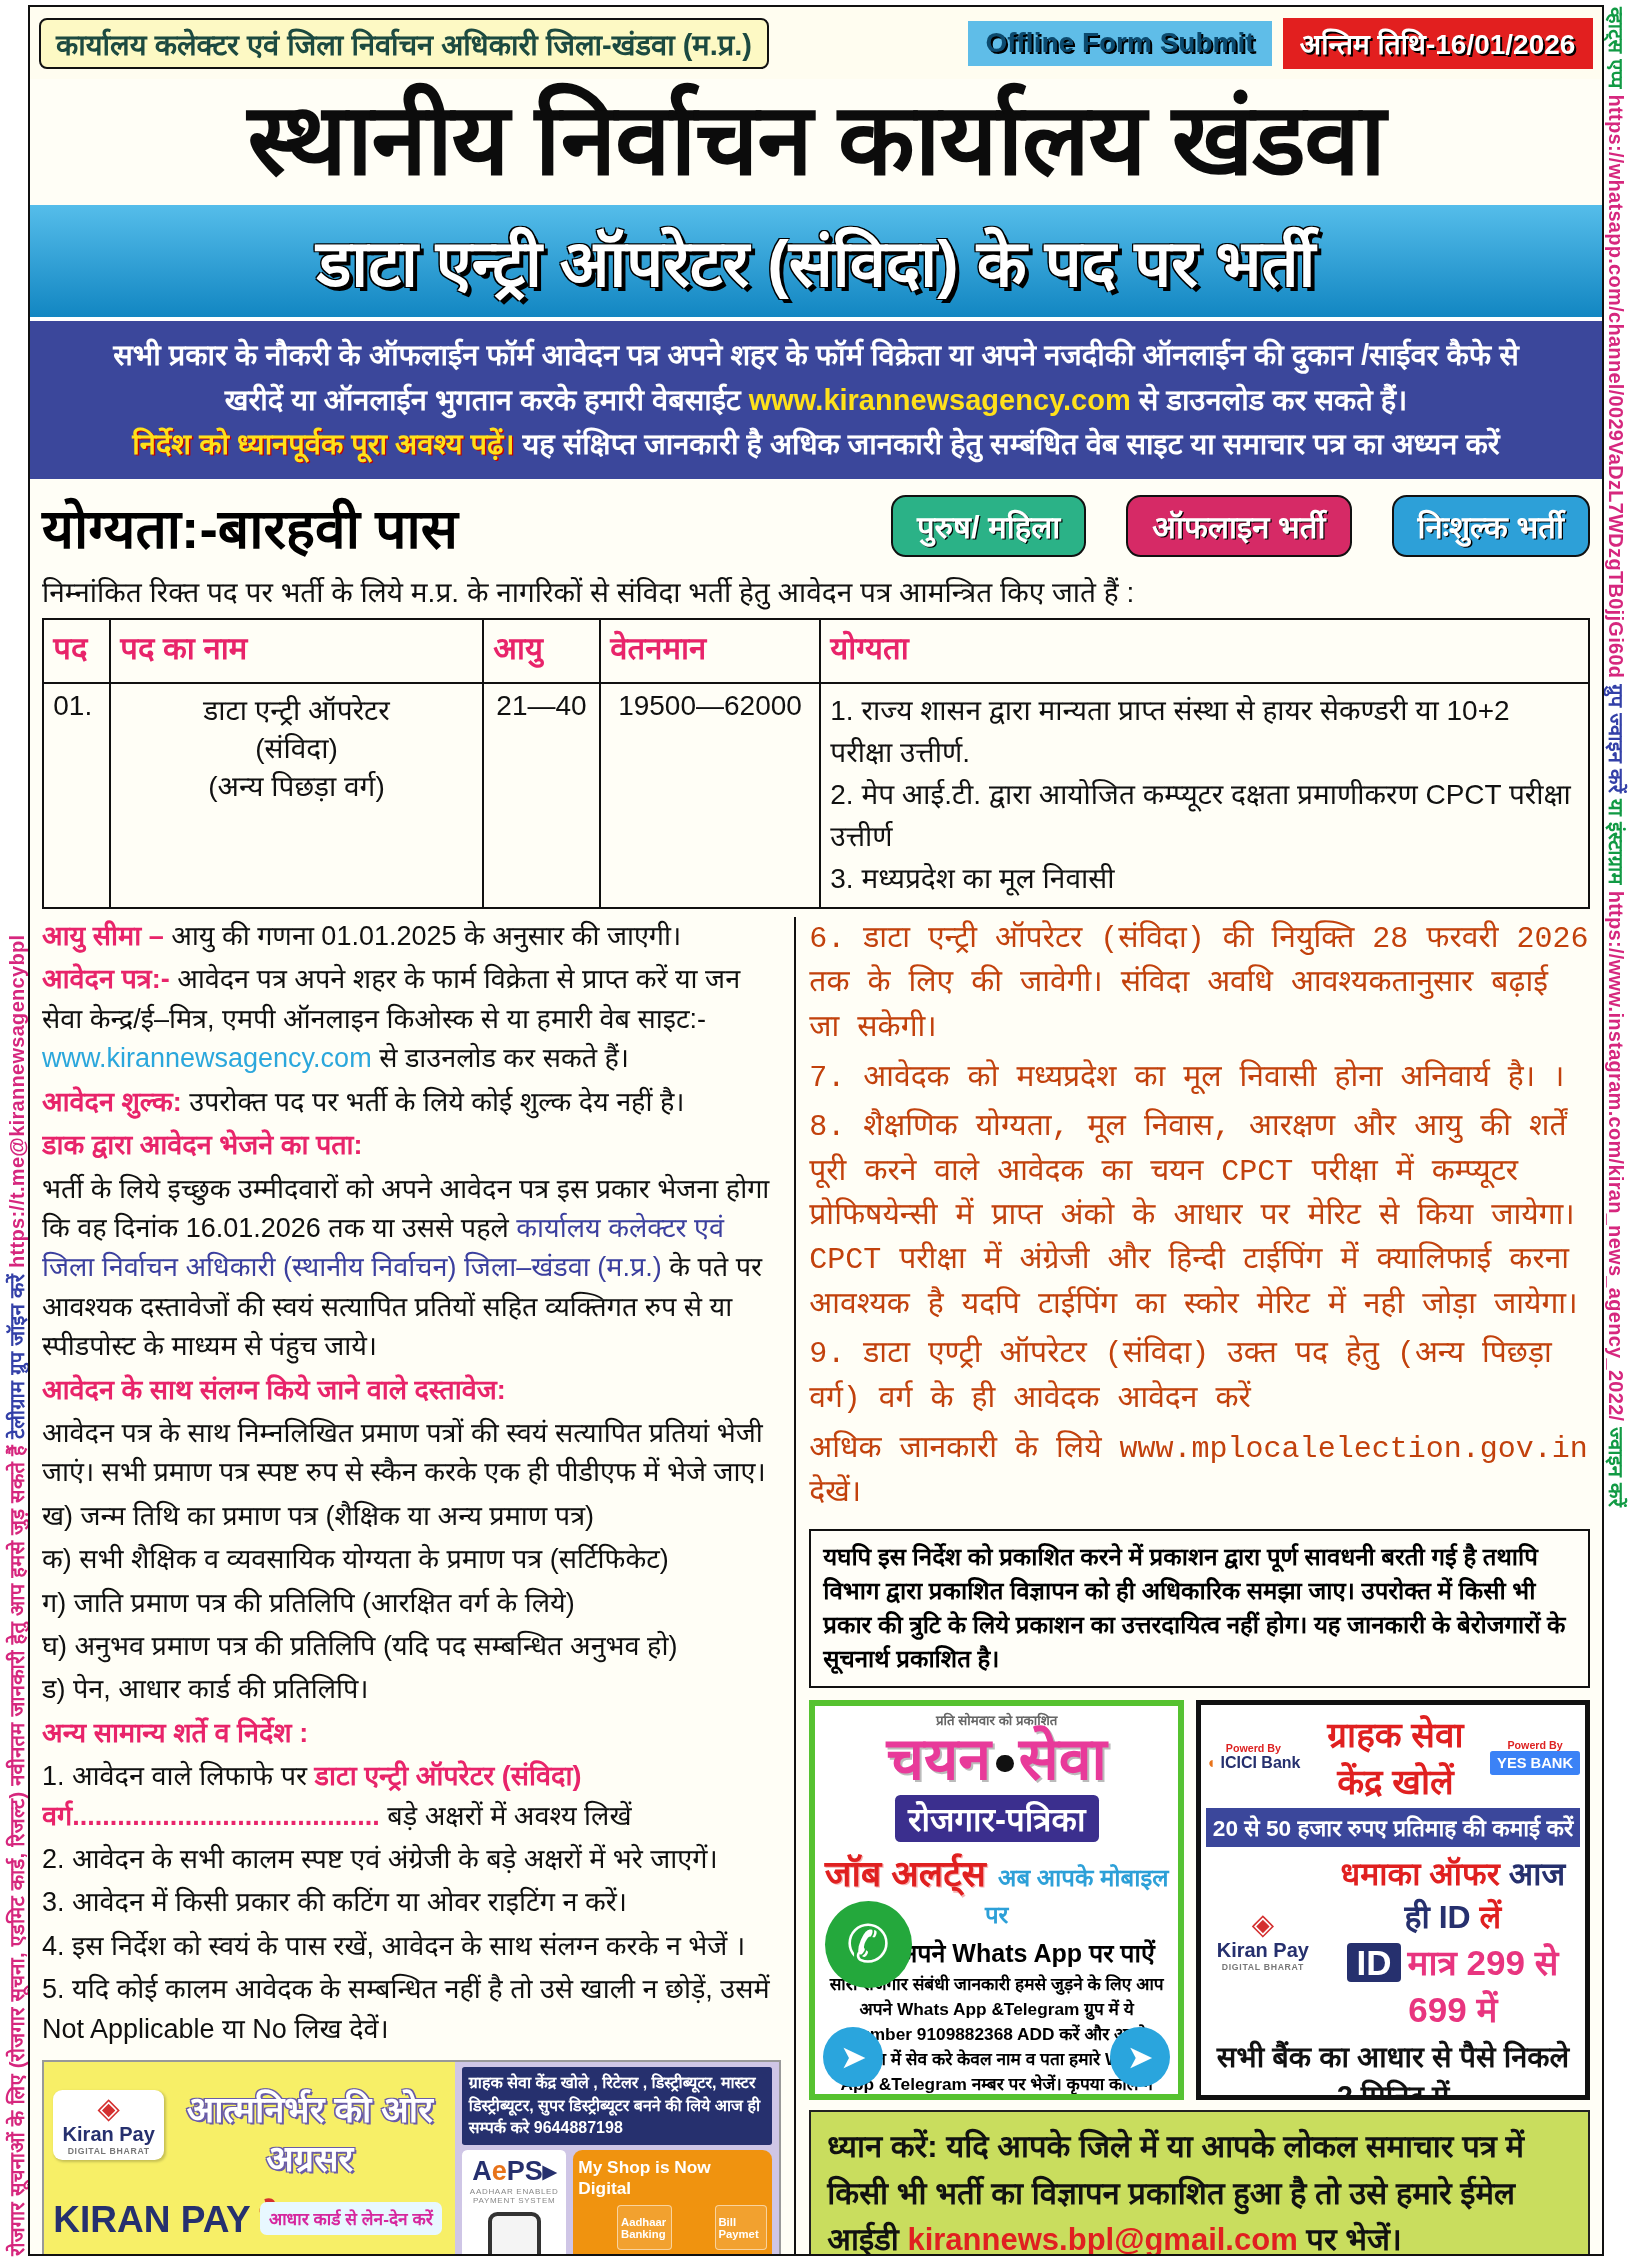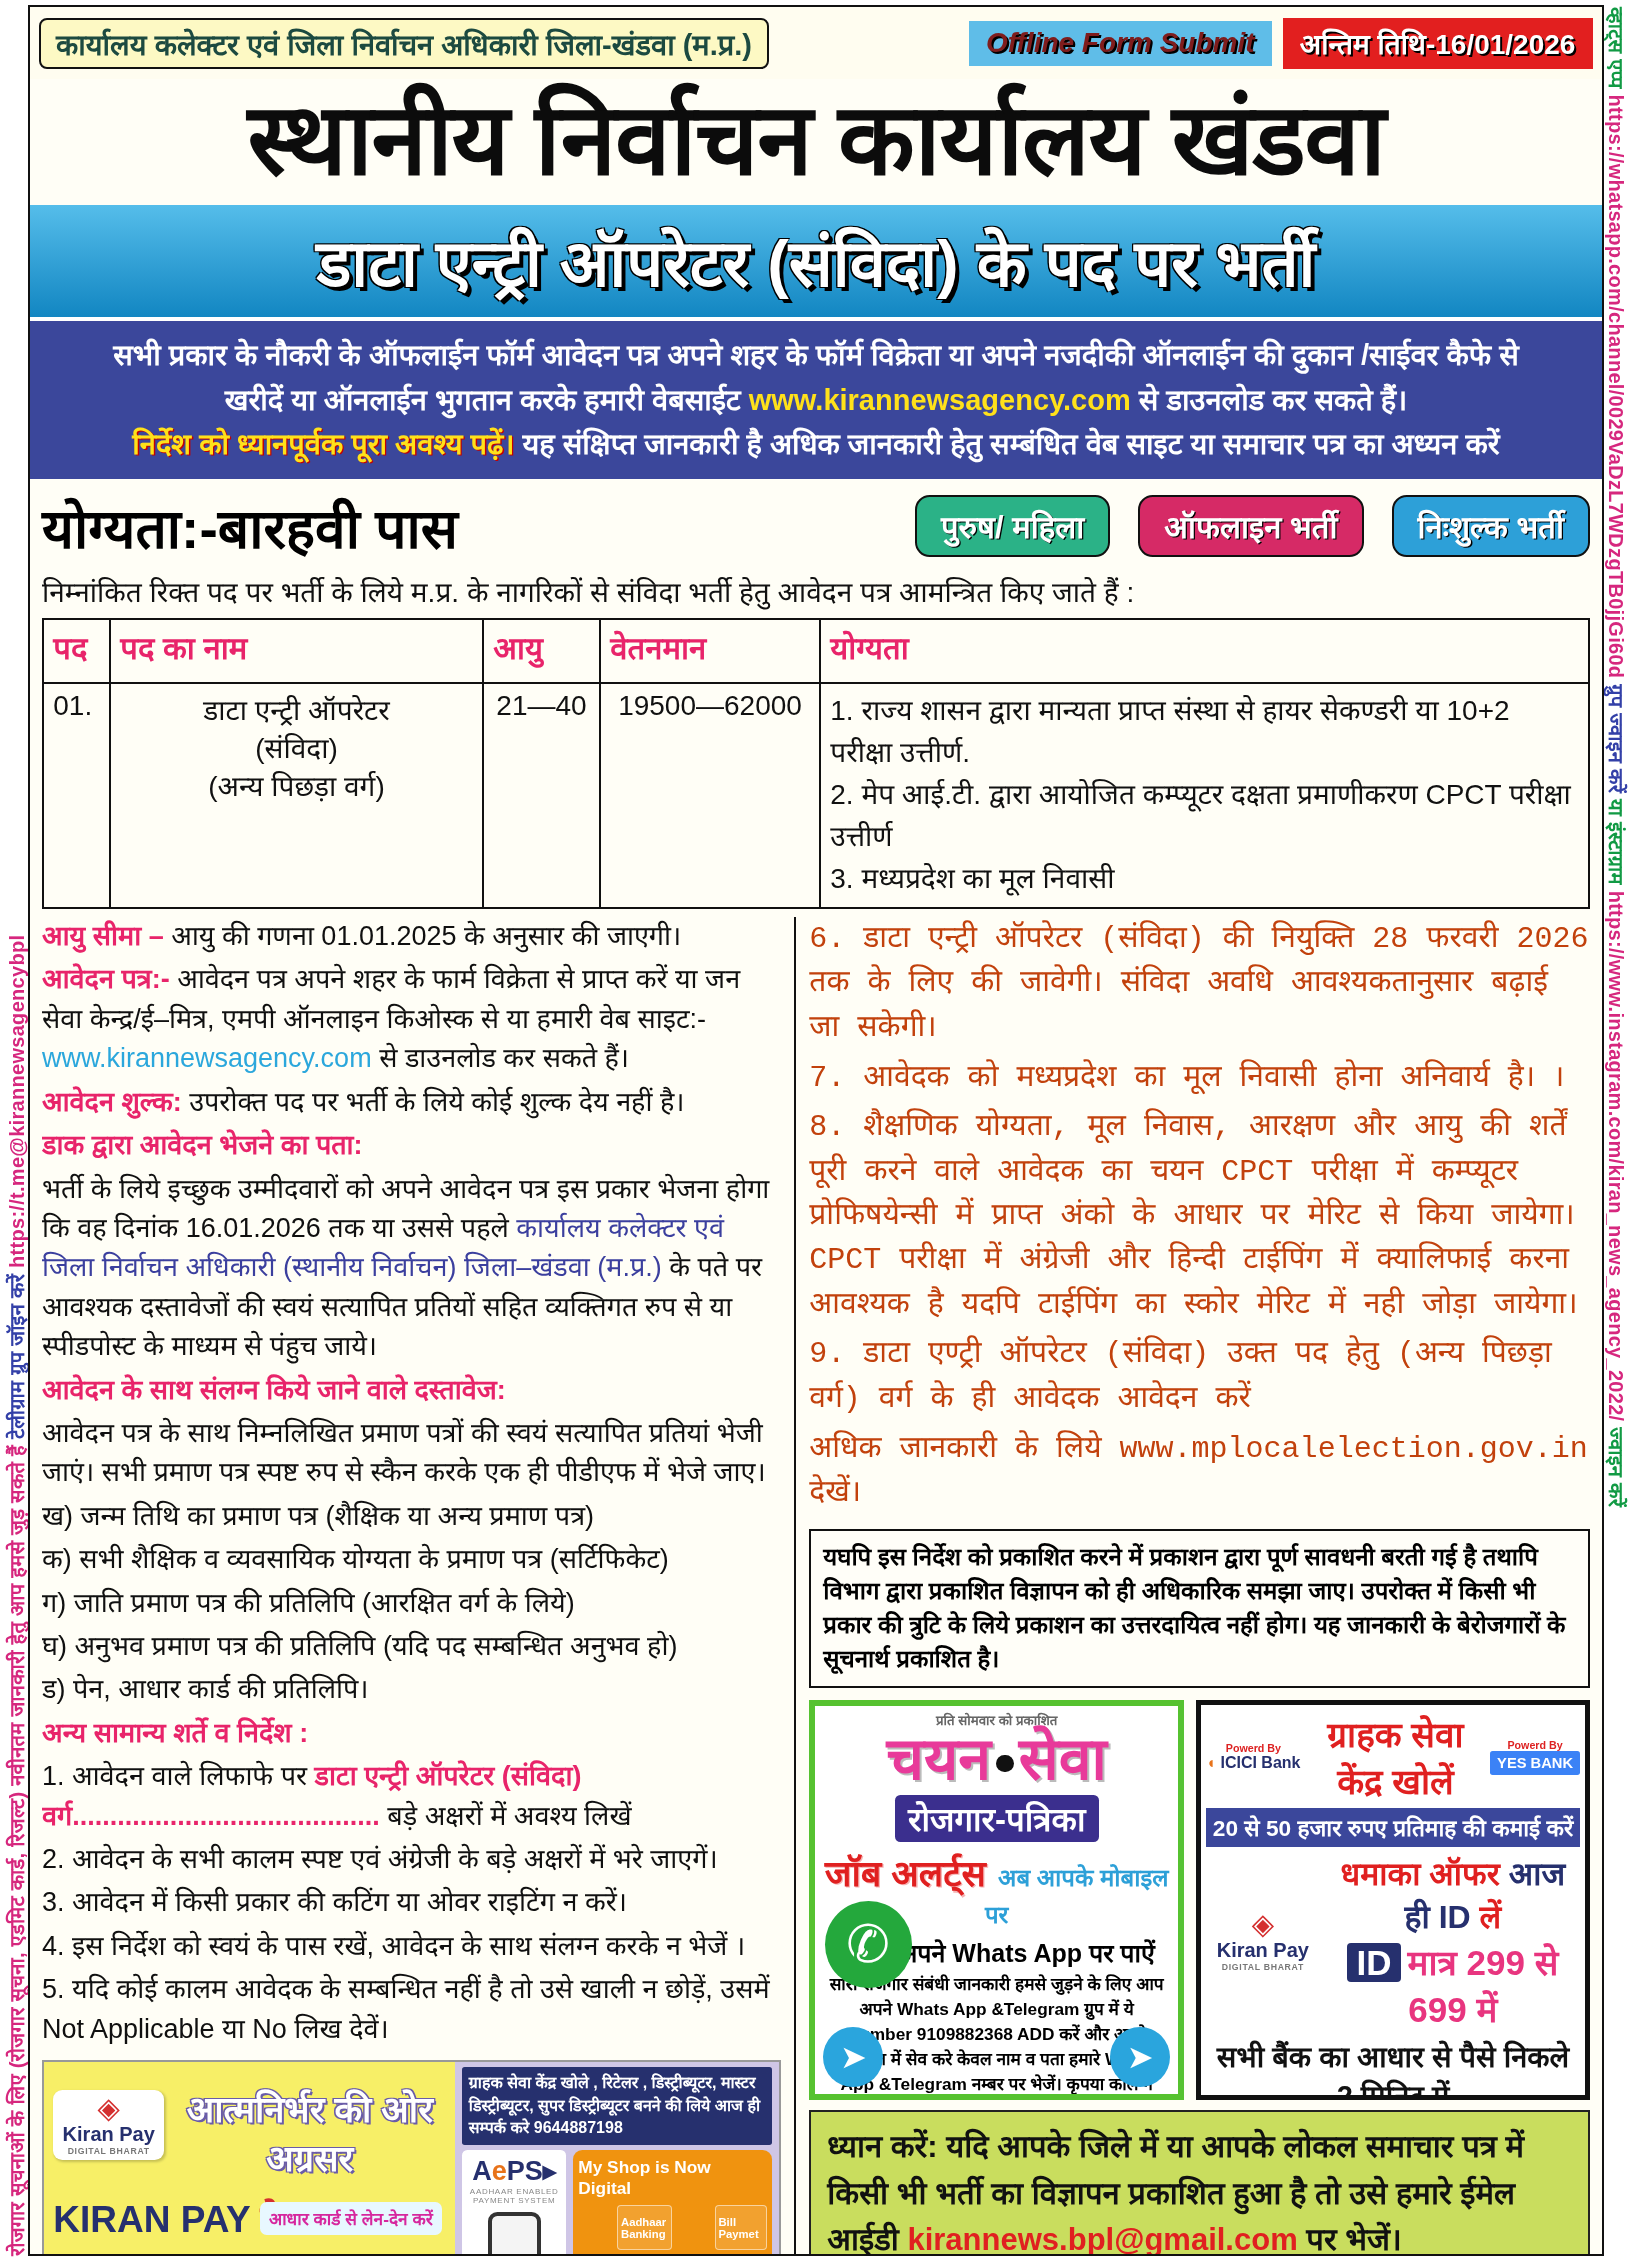--- a/index.html
+++ b/index.html
@@ -13,41 +13,41 @@
   .vtext-right { left:1630px; top:6.7px; transform:rotate(90deg); }
   .seg-pink { color:#d6277e; } .seg-blue { color:#3340a8; } .seg-green { color:#119a44; }
   
   .frame { position:absolute; left:28px; top:5.3px; width:1576px; height:2251px;
            border:2.7px solid #111; background:#fffef6; display:flex; flex-direction:column; }
   
   .hdr { height:72px; display:flex; align-items:center; gap:10.7px; padding:5.3px 9.3px; background:#fffdf0; }
   .office-box { border:2.7px solid #111; border-radius:8px; background:#fdf9c4;
                 color:#1c4a40; font-weight:800; font-size:29px; padding:4px 14.7px; }
   .hdr-spacer { flex:1; }
-  .badge-offline { background:#5fbde8; color:#7f1d1d; font-weight:800; font-size:28px;
-                   padding:6.7px 17.3px; text-shadow:2px 2px 0 #000;font-style:italic; }
+  .badge-offline { background:#5fbde8; color:#0c4a6e; font-weight:800; font-size:28px;
+                   padding:6.7px 17.3px; text-shadow:2px 2px 0 #000; }
   .badge-deadline { background:#e21f1f; color:#fff; font-weight:800; font-size:28px;
                     padding:6.7px 17.3px; text-shadow:2px 2px 0 #000; }
   
   .big-title { text-align:center; font-size:100px; font-weight:900; color:#0c0c0c;
                line-height:1.12; padding:4px 0 9.3px; letter-spacing:-1.3px; }
   
   .sub-bar { height:112px; background:linear-gradient(180deg,#55bdea 0%,#1286c2 100%);
              display:flex; align-items:center; justify-content:center; }
   .sub-bar span { color:#fff; font-size:65px; font-weight:900;
     text-shadow:4px 4px 0 #000, -1.3px -1.3px 0 #000, 1.3px -1.3px 0 #000, -1.3px 1.3px 0 #000; }
   
   .navy-box { background:#3b479b; color:#fff; text-align:center; padding:12px 8px;
               font-weight:800; font-size:29px; line-height:1.55; border-top:4px solid #fff; }
   .yellow-url { color:#ffe11a; }
   .hl-yellow { color:#ffe11a; text-shadow:1.3px 1.3px 0 #c40000; }
   
   .qual-bar { display:flex; align-items:center; padding:9.3px 12px 2.7px; gap:20px; }
   .qual-head { font-size:55px; font-weight:900; color:#000; }
-  .pills { margin-left:auto; display:flex; gap:28px; }
+  .pills { margin-left:auto; display:flex; gap:40px; }
   .pill { font-size:31px; font-weight:900; color:#fff; padding:8px 24px; border-radius:14.7px;
           border:2.7px solid #111; text-shadow:1.3px 1.3px 0 #000; }
   .pill-green { background:#2bb287; } .pill-crimson { background:#d62a66; } .pill-blue { background:#2da0d8; }
   .intro-line { font-size:28px; padding:5.3px 12px 8px; color:#111; }
   
   table.post-table { margin:0 12px; width:calc(100% - 24px); border-collapse:collapse; }
   .post-table th, .post-table td { border:2.7px solid #111; padding:6.7px 9.3px; vertical-align:top; }
   .post-table th { color:#e8246a; font-size:31px; font-weight:800; text-align:left; height:64px; }
   .post-table td { font-size:28px; color:#111; }
   .c { text-align:center; }

